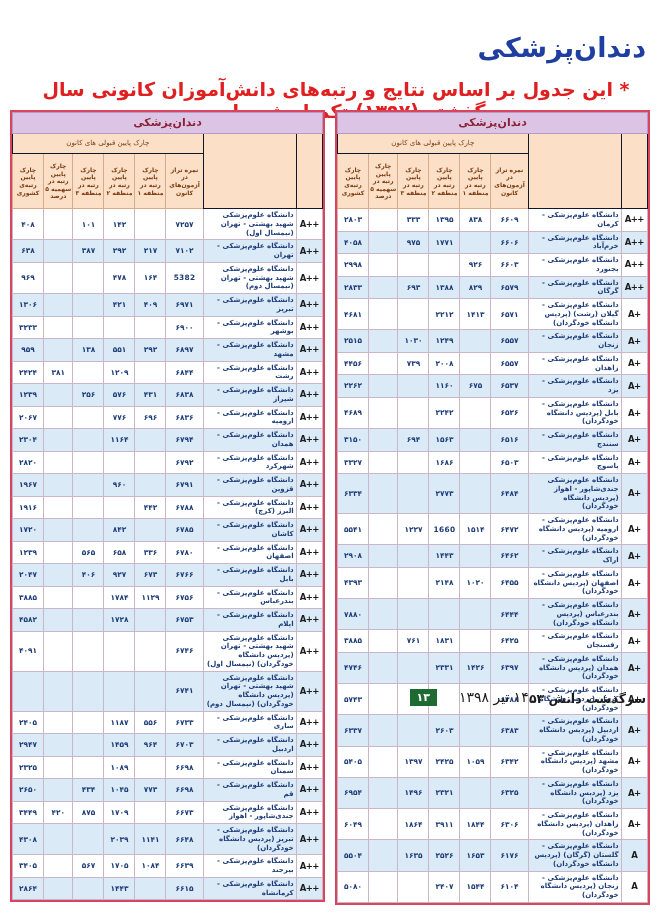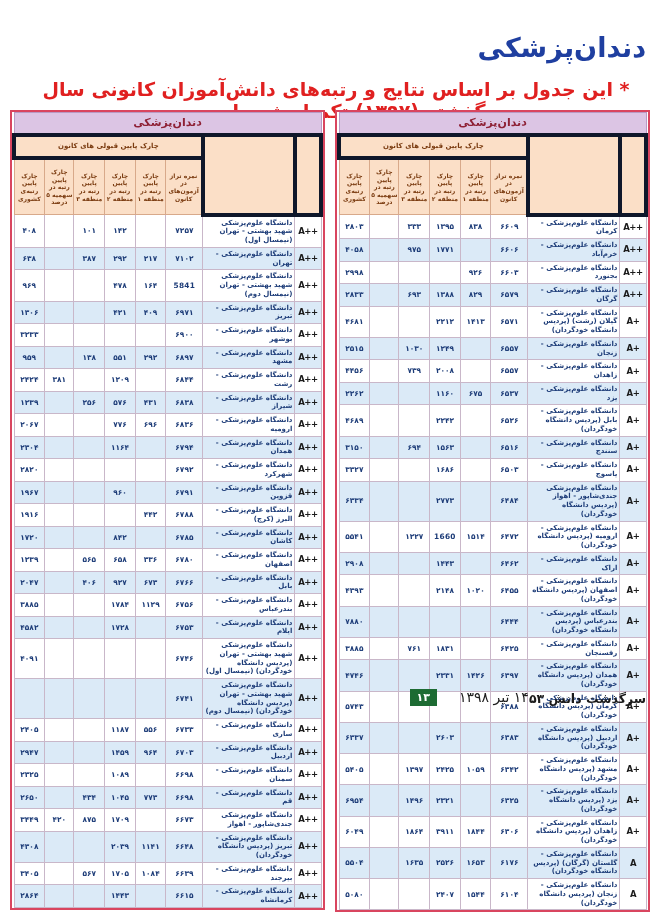--- a/index.html
+++ b/index.html
@@ -68,24 +68,24 @@
   .cap{
     background:#dcc5e4;
     color:#8e2035;
     font-weight:bold;
     font-size:11px;
     height:20px;
     border:1px solid #b99ac4;
   }
   .hgroup{
     background:#fbdfc7;
-    font-weight:bold;
+    font-weight:normal;
     font-size:7px;
     height:19px;
-    border:4px solid #0f172a;
+    border:1px solid #0f172a;
     color:#7a3b10;
   }
   .hcell{
     background:#fbdfc7;
     font-weight:bold;
     font-size:6.1px;
     height:52px;
     border:1px solid #d8a98a;
     color:#7a3b10;
     padding:1px;
@@ -208,21 +208,21 @@
               <td class="num">۷۱۰۲</td>
               <td class="num">۲۱۷</td>
               <td class="num">۲۹۲</td>
               <td class="num">۳۸۷</td>
               <td class="num"></td>
               <td class="num">۶۳۸</td>
             </tr>
             <tr>
               <td class="grade">A++</td>
               <td class="uni">دانشگاه علوم‌پزشکی شهید بهشتی - تهران (نیمسال دوم)</td>
-              <td class="num">5841</td>
+              <td class="num">5382</td>
               <td class="num">۱۶۴</td>
               <td class="num">۴۷۸</td>
               <td class="num"></td>
               <td class="num"></td>
               <td class="num">۹۶۹</td>
             </tr>
             <tr>
               <td class="grade">A++</td>
               <td class="uni">دانشگاه علوم‌پزشکی - تبریز</td>
               <td class="num">۶۹۷۱</td>

